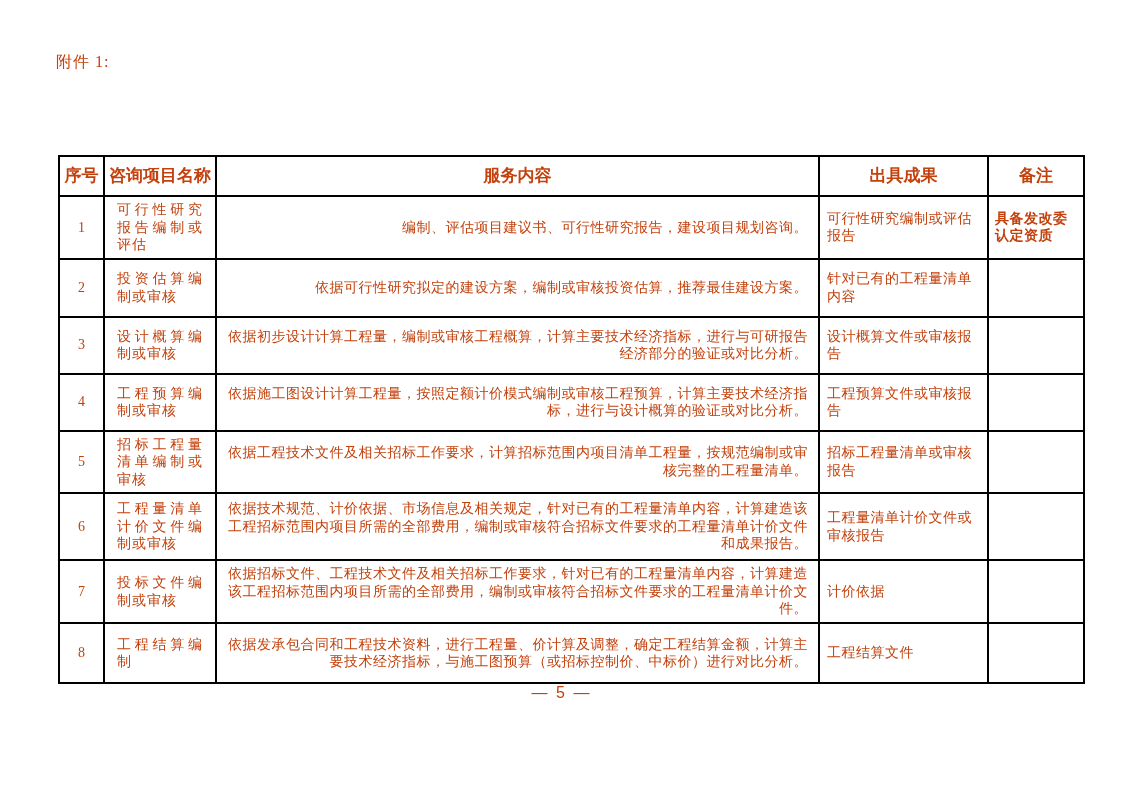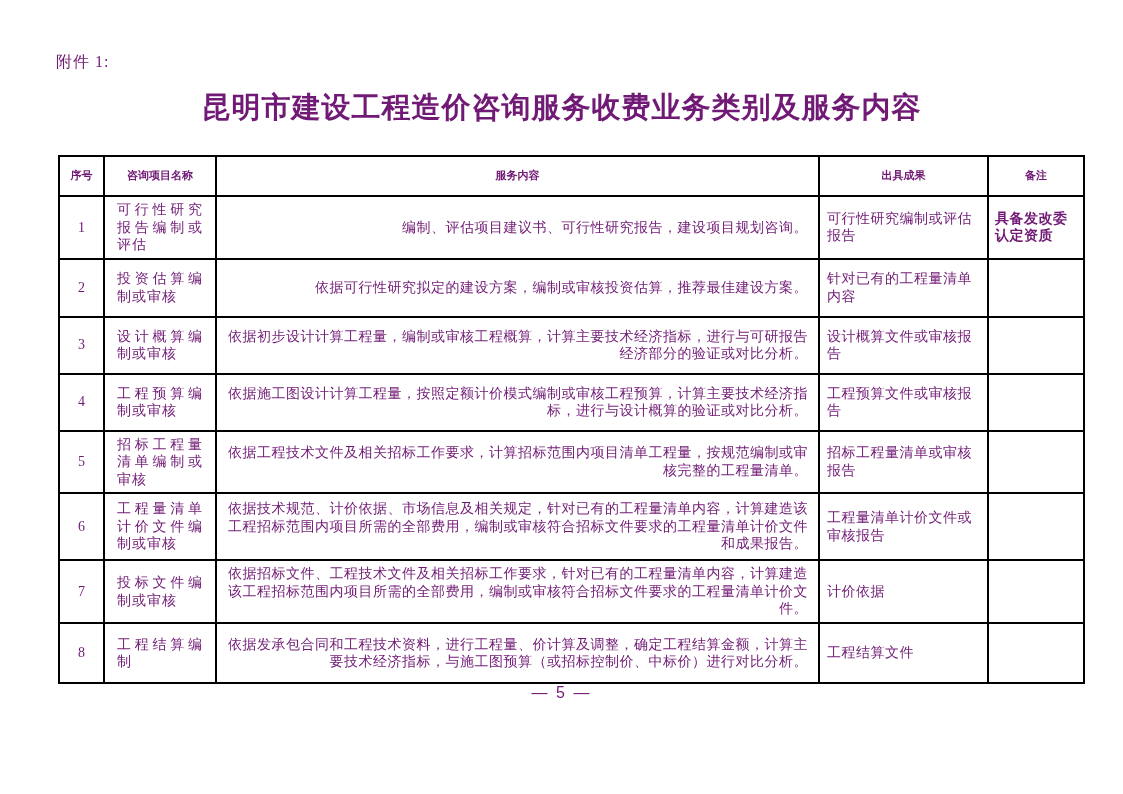--- a/index.html
+++ b/index.html
@@ -6,21 +6,21 @@
     margin: 0;
     padding: 0;
     background: #ffffff;
   }
   .page {
     position: relative;
     width: 1123px;
     height: 794px;
     background: #ffffff;
     font-family: "Liberation Serif", serif;
-    color: #701a75;
+    color: #c2410c;
     overflow: hidden;
   }
   .attachment-label {
     position: absolute;
     left: 56px;
     top: 52px;
     font-size: 16px;
     letter-spacing: 1px;
   }
   .doc-title {
@@ -44,21 +44,21 @@
     font-size: 14px;
   }
   table.main-table th,
   table.main-table td {
     border: 2px solid #000000;
     vertical-align: middle;
     line-height: 1.25;
     overflow: hidden;
   }
   table.main-table th {
-    font-size: 11px;
+    font-size: 17px;
     font-weight: bold;
     font-family: "Liberation Sans", sans-serif;
     text-align: center;
     height: 34px;
     padding: 2px;
   }
   td.cell-no {
     text-align: center;
     padding: 2px;
   }
@@ -94,21 +94,20 @@
     letter-spacing: 2px;
   }
 </style>
 </head>
 <body>
 
 <div class="page">
 
   <div class="attachment-label">附件 1:</div>
 
-  <div class="doc-title">昆明市建设工程造价咨询服务收费业务类别及服务内容</div>
 
   <table class="main-table">
     <colgroup>
       <col style="width:45px">
       <col style="width:112px">
       <col style="width:603px">
       <col style="width:169px">
       <col style="width:96px">
     </colgroup>
     <thead>

